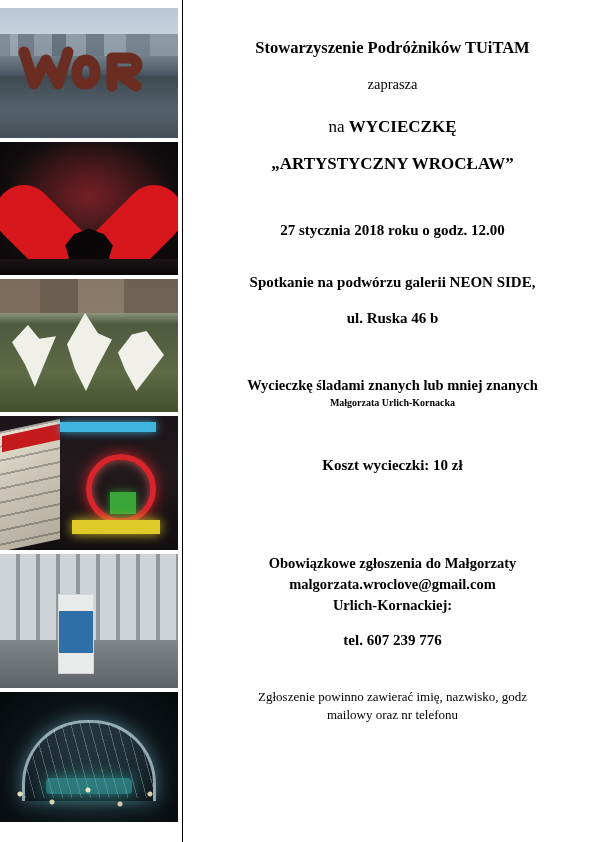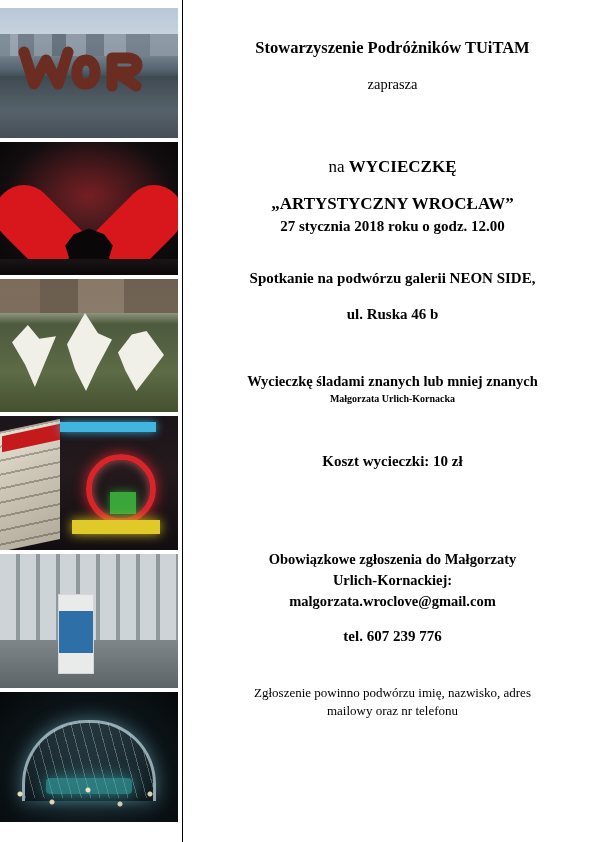--- a/index.html
+++ b/index.html
@@ -236,24 +236,24 @@
     height: 648px;
     padding: 0 18px 0 20px;
     box-sizing: border-box;
     text-align: center;
   }
   .line { line-height: 1.45; }
   .b { font-weight: bold; }
 
   .org        { font-size: 16.5px; font-weight: bold; margin-top: 36px; }
   .invites    { font-size: 14.5px; margin-top: 14px; }
-  .trip1      { font-size: 17px; margin-top: 60px; }
+  .trip1      { font-size: 17px; margin-top: 20px; }
   .trip1 .sm  { font-weight: normal; }
   .trip2      { font-size: 17px; font-weight: bold; margin-top: 12px; }
-  .date       { font-size: 15px; font-weight: bold; }
+  .date       { font-size: 15px; font-weight: bold; margin-top: 44px; }
   .meet       { font-size: 15px; font-weight: bold; margin-top: 30px; }
   .addr       { font-size: 15px; font-weight: bold; margin-top: 14px; }
   .descr      { font-size: 14.5px; font-weight: bold; margin-top: 46px; line-height: 1.6; }
   .guide      { font-size: 10px; font-weight: bold; }
   .cost       { font-size: 15px; font-weight: bold; margin-top: 44px; }
   .signup     { font-size: 14.5px; font-weight: bold; margin-top: 76px; line-height: 1.6; }
   .email      { font-size: 14.5px; font-weight: bold; }
   .tel        { font-size: 15px; font-weight: bold; margin-top: 14px; }
   .note       { font-size: 13px; margin-top: 36px; line-height: 1.5; }
 </style>
@@ -337,25 +337,25 @@
 
     <div class="descr">
       <div class="line">Wycieczkę śladami znanych lub mniej znanych</div>
       <div class="line guide">Małgorzata Urlich-Kornacka</div>
     </div>
 
     <div class="line cost">Koszt wycieczki: 10 zł</div>
 
     <div class="signup">
       <div class="line">Obowiązkowe zgłoszenia do Małgorzaty</div>
+      <div class="line email">malgorzata.wroclove@gmail.com</div>
       <div class="line">Urlich-Kornackiej:</div>
-      <div class="line email">malgorzata.wroclove@gmail.com</div>
     </div>
 
     <div class="line tel">tel. 607 239 776</div>
 
     <div class="note">
-      <div class="line">Zgłoszenie powinno podwórzu imię, nazwisko, adres</div>
+      <div class="line">Zgłoszenie powinno zawierać imię, nazwisko, godz</div>
       <div class="line">mailowy oraz nr telefonu</div>
     </div>
 
   </div>
 </div>
 
 </body></html>

